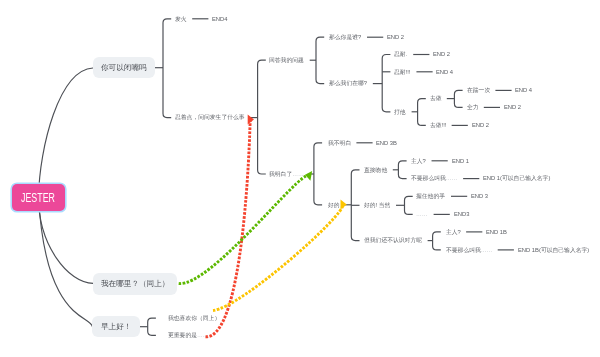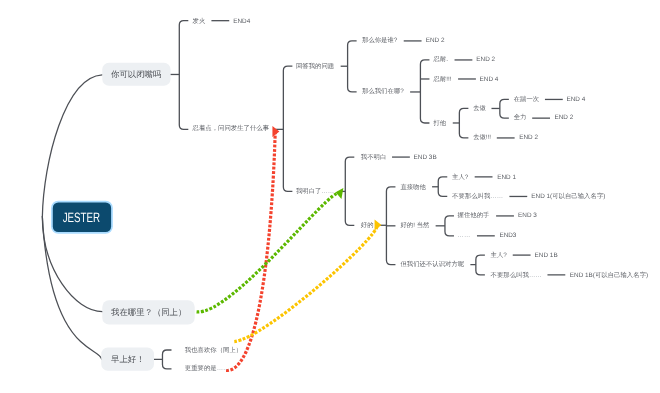--- a/index.html
+++ b/index.html
@@ -11,22 +11,22 @@
 
   
   .t{position:absolute;transform-origin:0 0;white-space:nowrap;line-height:1;}
   .leaf   {font-size:29px;transform:scale(.2);color:#5b5e64;}
   .endlbl {font-size:29px;transform:scale(.2);color:#5b5e64;}
   .dots   {color:#a4a9af;}
 
   .node{position:absolute;background:#edf0f3;border-radius:6px;}
   .node > span{position:absolute;left:0;top:0;transform-origin:0 0;
         white-space:nowrap;line-height:1;font-size:38px;color:#4b4e54;}
-  .rootnode{position:absolute;background:#0c4a6e;border-radius:5px;
-        box-shadow:0 0 0 1.6px #a9dbff;margin-left:36px;}
+  .rootnode{position:absolute;background:#ec4899;border-radius:5px;
+        box-shadow:0 0 0 1.6px #a9dbff;}
   .rootnode > span{position:absolute;left:0;top:0;transform-origin:0 0;
         white-space:nowrap;line-height:1;font-size:62px;color:#ffffff;}
 </style>
 </head>
 <body>
 
 <div id="stage">
   <svg id="wires" width="600" height="357" viewBox="0 0 600 357">
       <path d="M192.20000610351562 18.8L208.4000061035156 18.8" fill="none" stroke="#4d5056" stroke-width="1.18"></path>
       <path d="M367.0281188964844 37.2L383.2281188964844 37.2" fill="none" stroke="#4d5056" stroke-width="1.18"></path>

